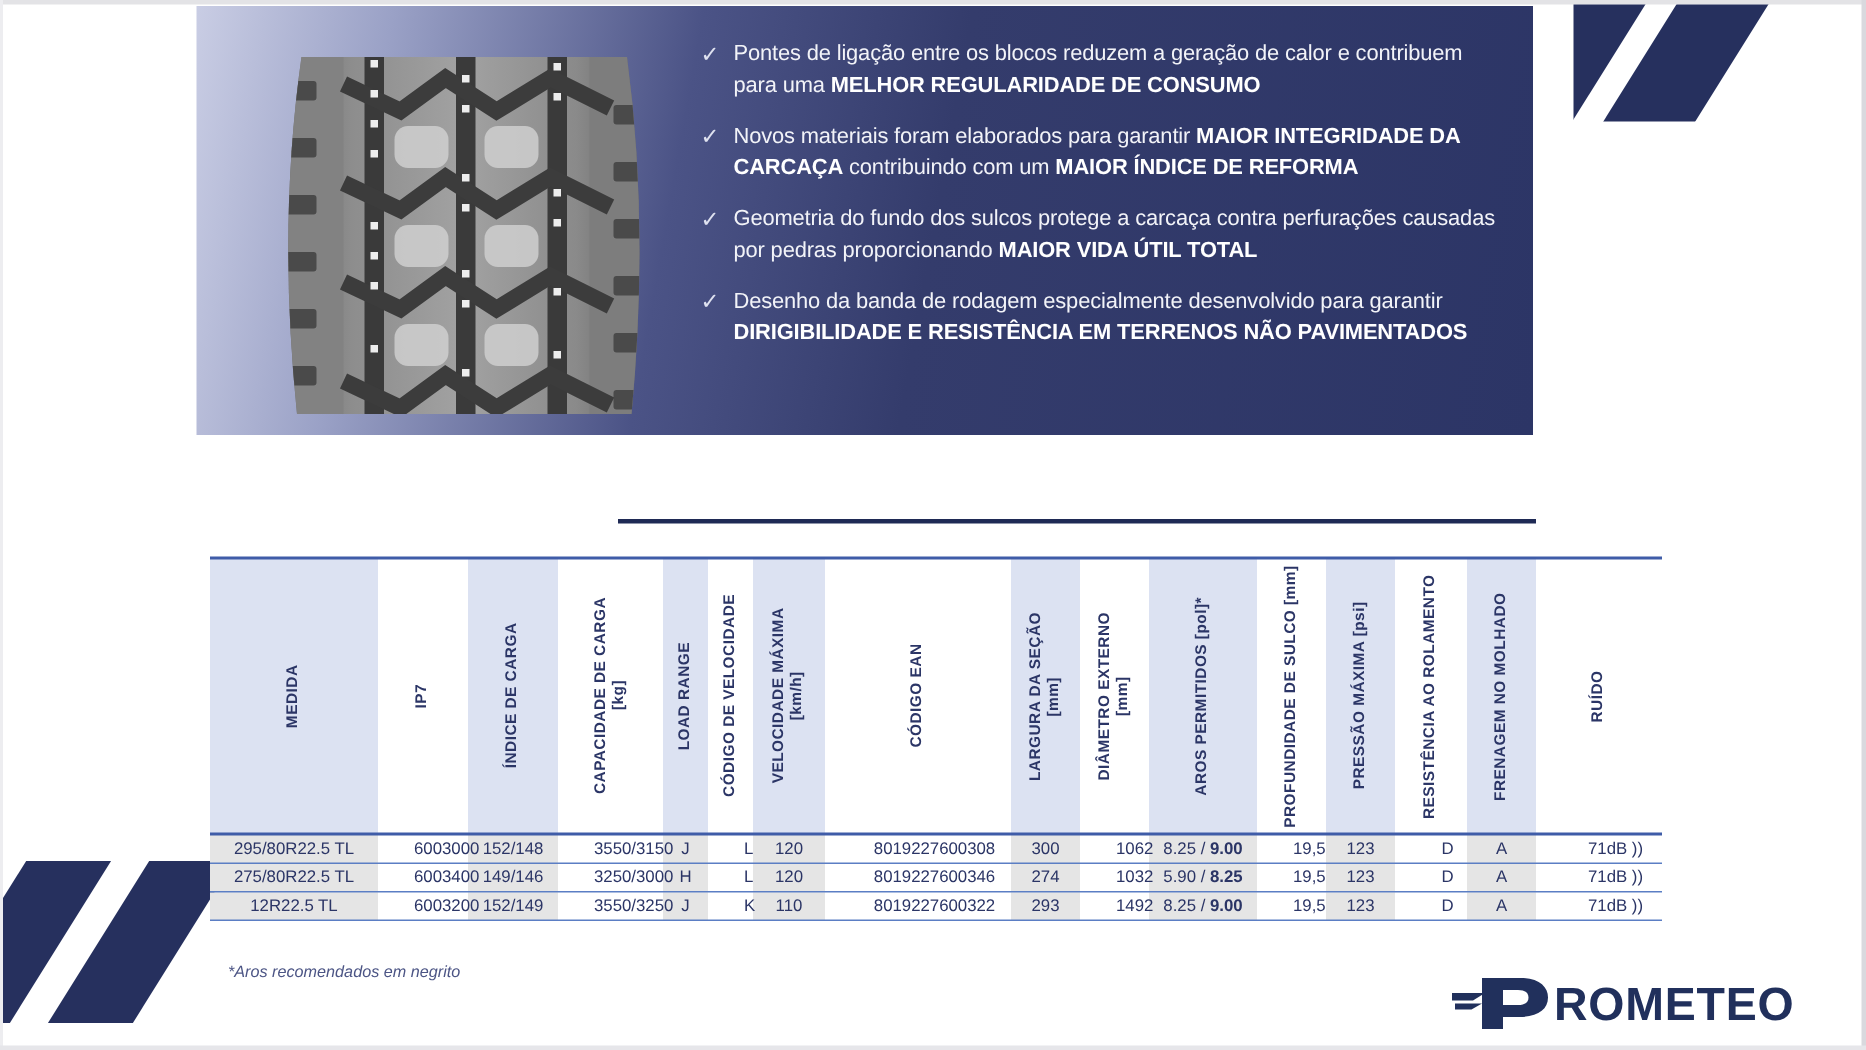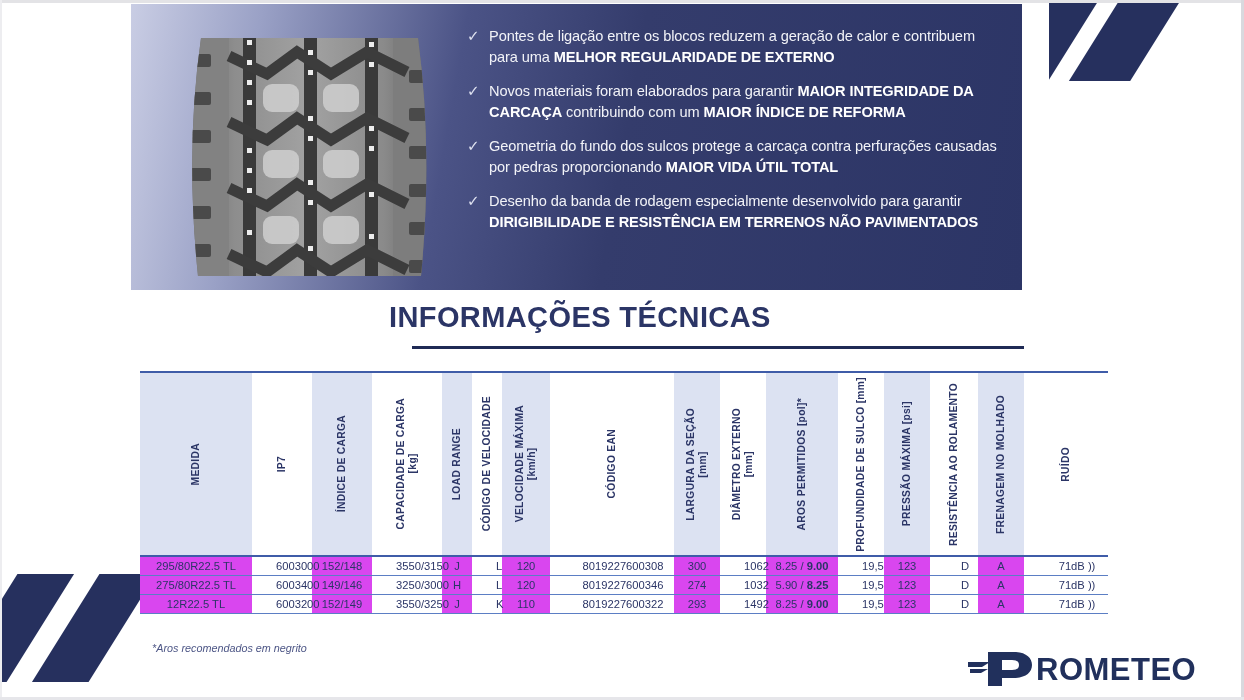--- a/index.html
+++ b/index.html
@@ -76,21 +76,21 @@
   .vert{
     writing-mode:vertical-rl;transform:rotate(180deg);
     white-space:pre-line;text-align:center;margin:0 auto;
     font-size:10.3px;font-weight:bold;color:#2b3566;
     letter-spacing:0.3px;line-height:12px;
   }
   table.tech tbody td{
     height:16px;padding:1px 2px;text-align:center;vertical-align:middle;
     font-size:11.2px;color:#2b3566;
     border-bottom:1.6px solid #5b7ec4;
-    background:#d946ef;
+    background:#e5e5e5;
   }
   table.tech tbody td.white{background:#ffffff;padding-left:24px;}
   table.tech tbody td b{font-weight:bold;text-align:right;}
 
   .foot-note{
     position:absolute;left:152px;top:642px;
     font-size:10.8px;font-style:italic;color:#4c5585;
   }
 
   
@@ -203,21 +203,21 @@
           </g>
         </g>
       </svg>
     </div>
 
     <div class="bullets">
 
       <div class="bullet">
         <span class="chk">✓</span>
         <span class="btxt">
-          <span>Pontes de ligação entre os blocos reduzem a geração de calor e contribuem para uma </span><b>MELHOR REGULARIDADE DE EXTERNO</b>
+          <span>Pontes de ligação entre os blocos reduzem a geração de calor e contribuem para uma </span><b>MELHOR REGULARIDADE DE CONSUMO</b>
         </span>
       </div>
 
       <div class="bullet">
         <span class="chk">✓</span>
         <span class="btxt">
           <span>Novos materiais foram elaborados para garantir </span><b>MAIOR INTEGRIDADE DA CARCAÇA</b><span> contribuindo com um </span><b>MAIOR ÍNDICE DE REFORMA</b>
         </span>
       </div>
 
@@ -231,21 +231,20 @@
       <div class="bullet">
         <span class="chk">✓</span>
         <span class="btxt">
           <span>Desenho da banda de rodagem especialmente desenvolvido para garantir </span><b>DIRIGIBILIDADE E RESISTÊNCIA EM TERRENOS NÃO PAVIMENTADOS</b>
         </span>
       </div>
 
     </div>
   </div>
 
-  <div class="sect-title">INFORMAÇÕES TÉCNICAS</div>
   <div class="sect-rule"></div>
 
   <div class="tbl-wrap">
     <table class="tech">
       <colgroup id="cg">
           <col style="width: 112px;">
           <col style="width: 60px;">
           <col style="width: 60px;">
           <col style="width: 70px;">
           <col style="width: 30px;">

